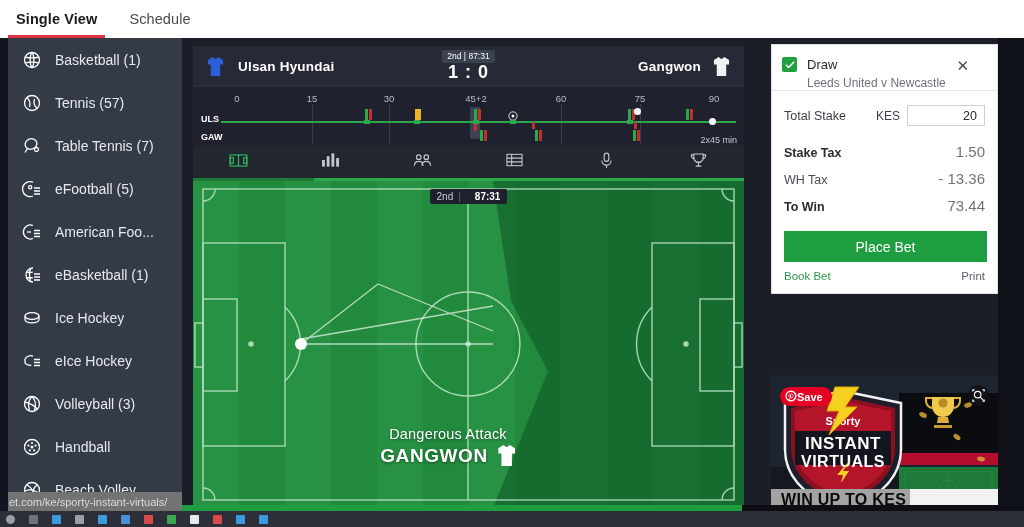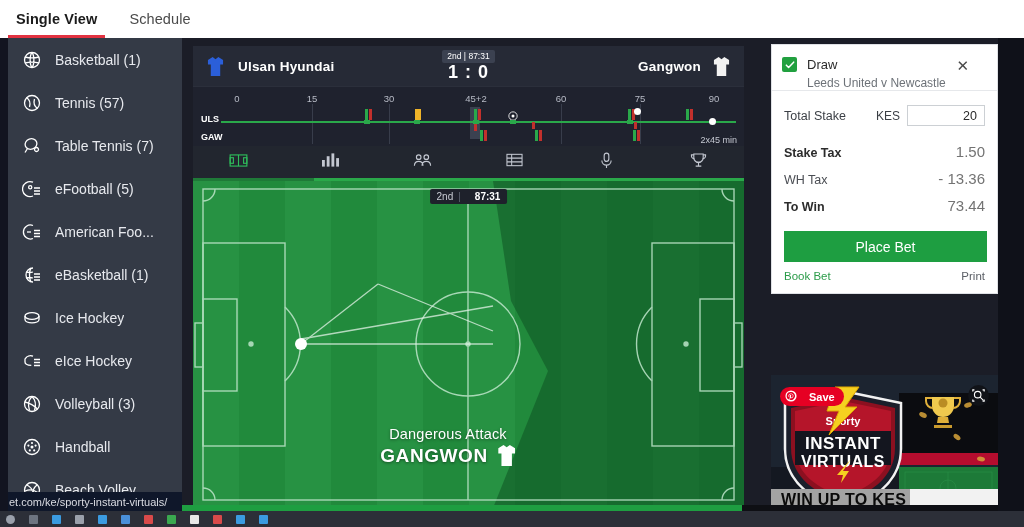--- a/index.html
+++ b/index.html
@@ -41,21 +41,21 @@
     background:#343a46; overflow:hidden;
   }
   .sb-item {
     height:43px; display:flex; align-items:center; padding-left:14px; gap:13px;
     color:#e7e9ee; font-size:14px; cursor:pointer;
   }
   .sb-ico { width:20px; height:20px; flex:0 0 20px; color:#ffffff; display:block; }
   .sb-label { white-space:nowrap; overflow:hidden; text-overflow:ellipsis; max-width:122px; font-size:14px;}
   .urlbar {
     position:absolute; left:0; bottom:0; width:182px; height:19px;
-    background:#0f172a; color:#d9dbe2; font-size:11px;
+    background:#737373; color:#d9dbe2; font-size:11px;
     display:flex; align-items:center; padding-left:1px; white-space:nowrap; overflow:hidden;
   }
 
   
   .center { position:absolute; top:46px; left:193px; width:551px; height:465px; background:#1f222e; }
 
   .match-head {
     position:relative; height:40px; background:#262a36; display:flex; align-items:center;
     padding:0 14px;
   }
@@ -150,21 +150,21 @@
     font-family:"Liberation Sans", sans-serif;
   }
   .slip-links { display:flex; padding:8px 12px 11px 12px; font-size:11.5px; }
   .slip-links .bk { color:#2c9c4a; cursor:pointer; }
   .slip-links .pr { margin-left:auto; color:#5b5f66; cursor:pointer; }
 
   
   .promo { position:absolute; top:331px; left:0; width:227px; height:150px; background:#0e0f14; overflow:hidden; }
   .promo-save {
     position:absolute; top:12px; left:9px; height:19px; background:#e60023; border-radius:10px;
-    display:flex; align-items:center; gap:12px; padding:0 9px 0 5px; color:#fff; font-size:11px; font-weight:bold;
+    display:flex; align-items:center; gap:0; padding:0 9px 0 5px; color:#fff; font-size:11px; font-weight:bold;
     cursor:pointer;
   }
   .promo-srch {
     position:absolute; top:10px; right:9px; width:21px; height:21px; border-radius:50%;
     background:#111318; display:flex; align-items:center; justify-content:center; cursor:pointer;
   }
   .promo-strip { position:absolute; left:0; bottom:8px; width:139px; height:28px; background:#a3a3a3; }
   .promo-strip span {
     position:absolute; left:10px; top:2px; color:#0a0a0a; font-size:16px; font-weight:bold; letter-spacing:.3px;
   }

